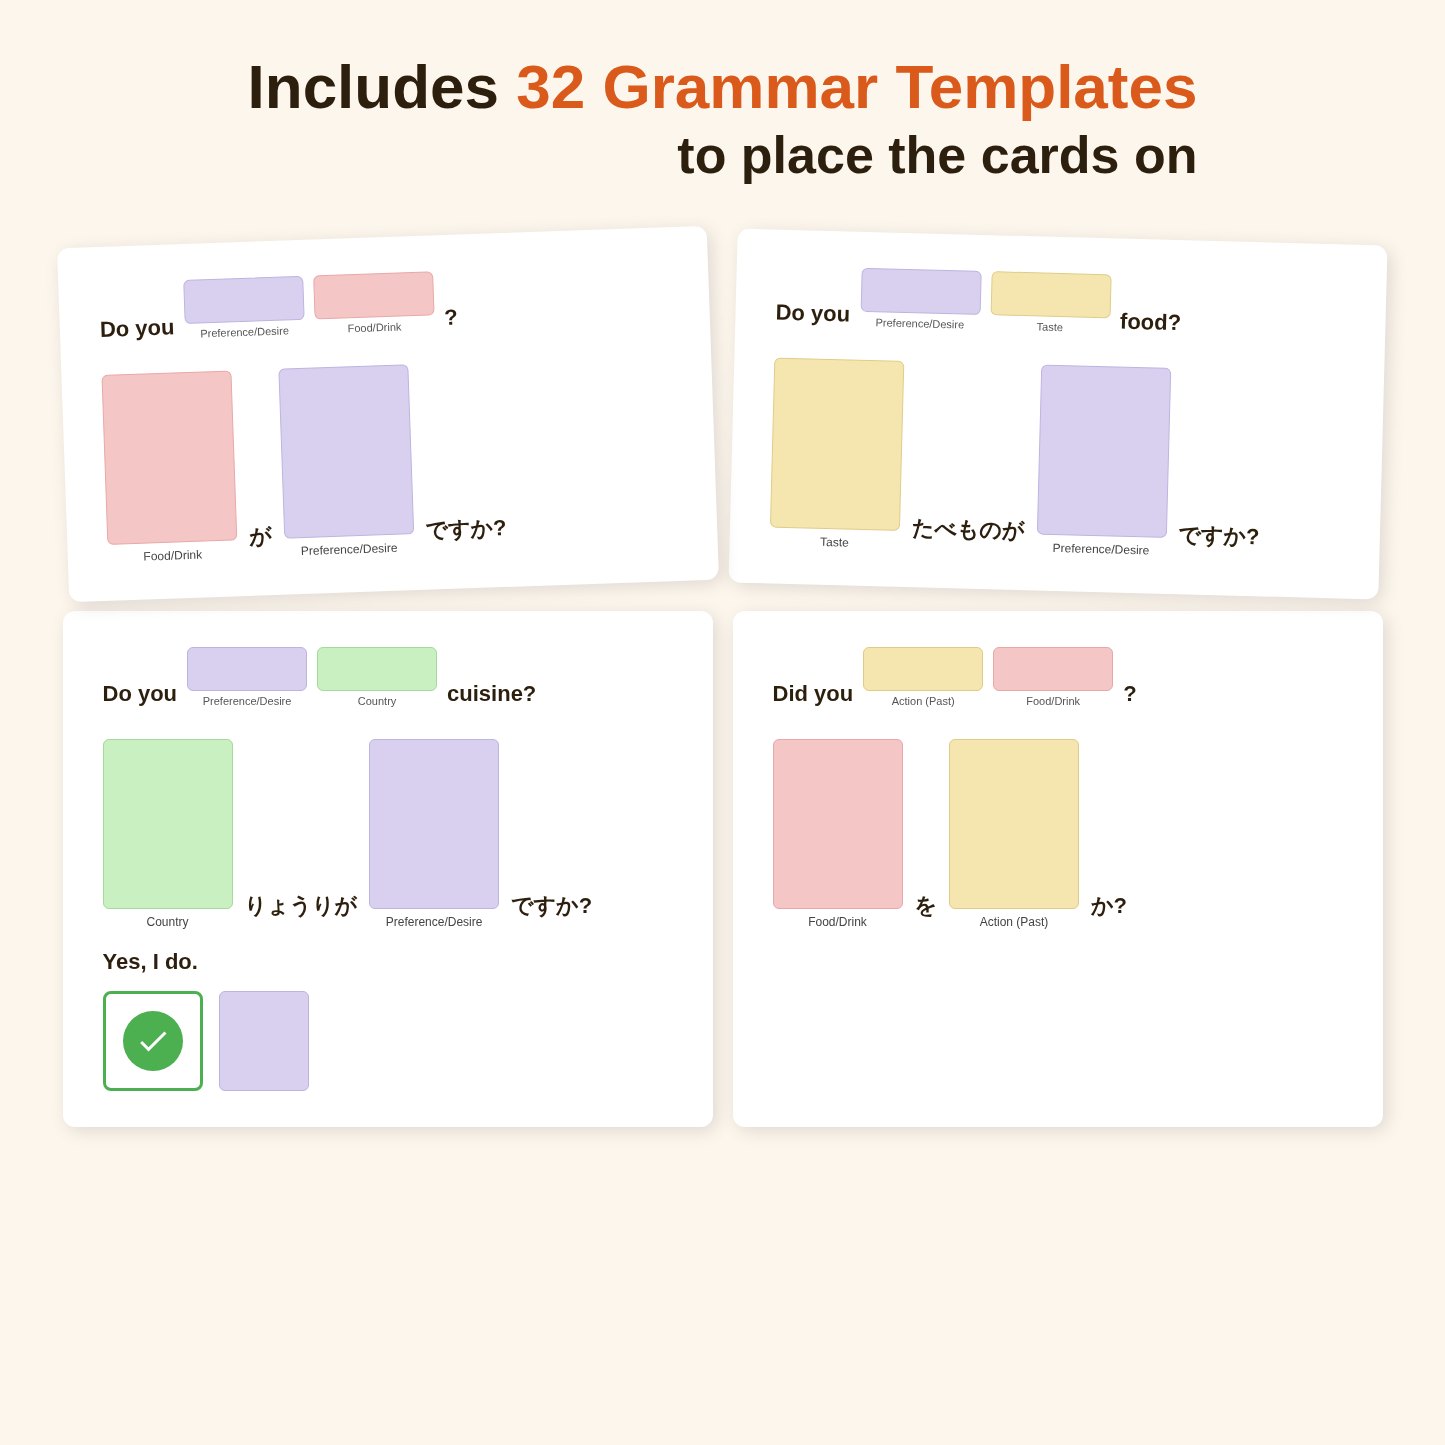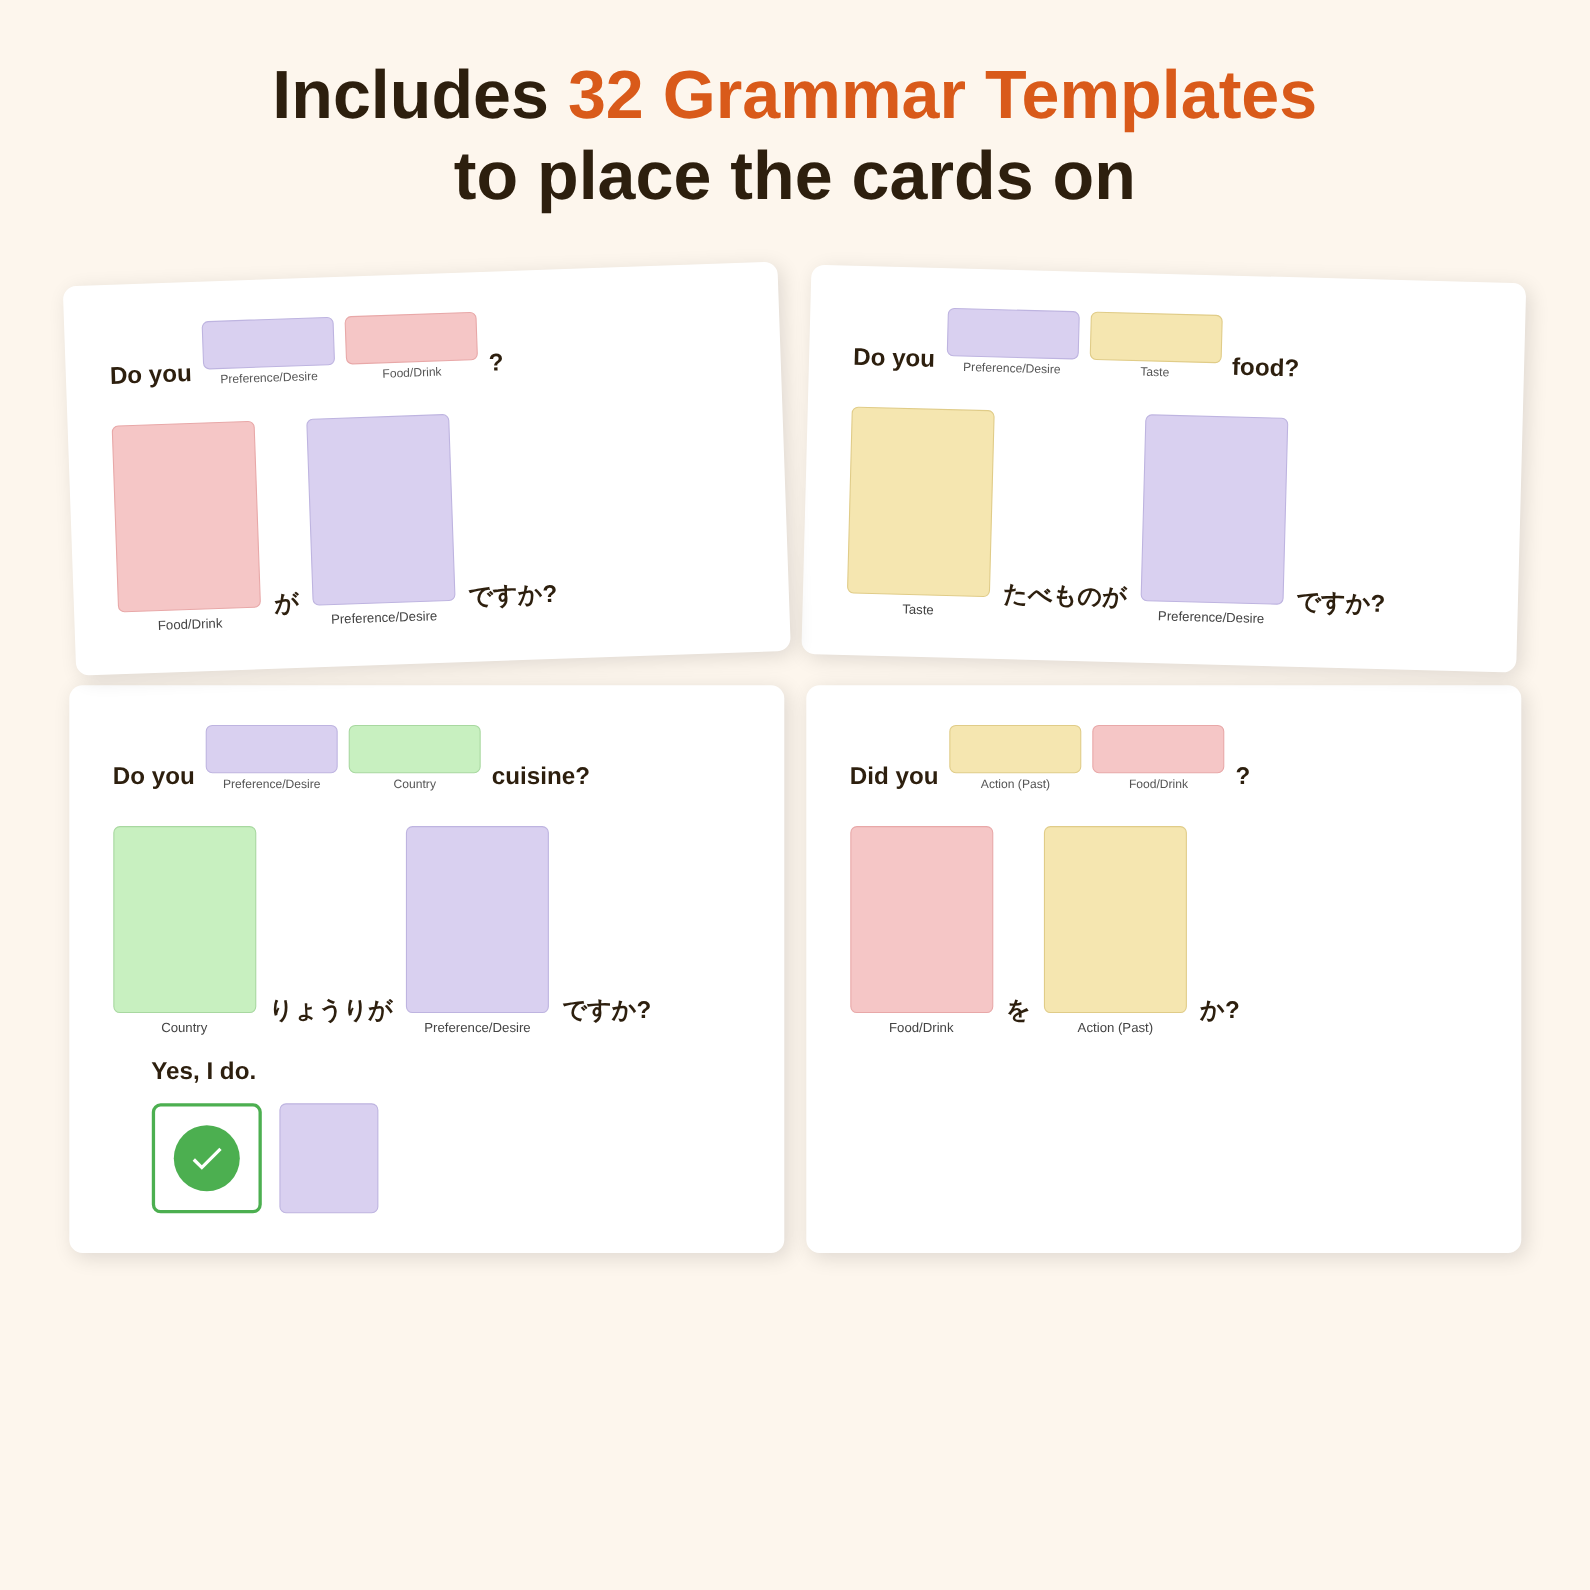--- a/index.html
+++ b/index.html
@@ -9,37 +9,37 @@
       font-family: 'Arial', sans-serif;
       width: 1445px;
       min-height: 1445px;
       display: flex;
       flex-direction: column;
       align-items: center;
       padding: 50px 60px 40px;
     }
 
     .headline {
-      text-align: center;
+      text-align: right;
       margin-bottom: 50px;
       line-height: 1.2;
     }
 
     .headline-line1 {
       font-size: 62px;
       font-weight: 900;
       color: #2d1f0e;
     }
 
     .headline-line1 .highlight {
       color: #d95a1a;
     }
 
     .headline-line2 {
-      font-size: 62px;
+      font-size: 52px;
       font-weight: 900;
       color: #2d1f0e;
     }
 
     .cards-grid {
       display: grid;
       grid-template-columns: 1fr 1fr;
       grid-template-rows: auto auto;
       gap: 20px;
       width: 100%;
@@ -131,21 +131,20 @@
     .suffix-text {
       font-size: 22px;
       font-weight: 600;
       color: #2d1f0e;
       padding-bottom: 8px;
     }
 
     
     .answer-section {
       margin-top: 20px;
-      margin-left: 35px;
     }
 
     .answer-label {
       font-size: 22px;
       font-weight: 700;
       color: #2d1f0e;
       margin-bottom: 16px;
     }
 
     .answer-cards-row {

